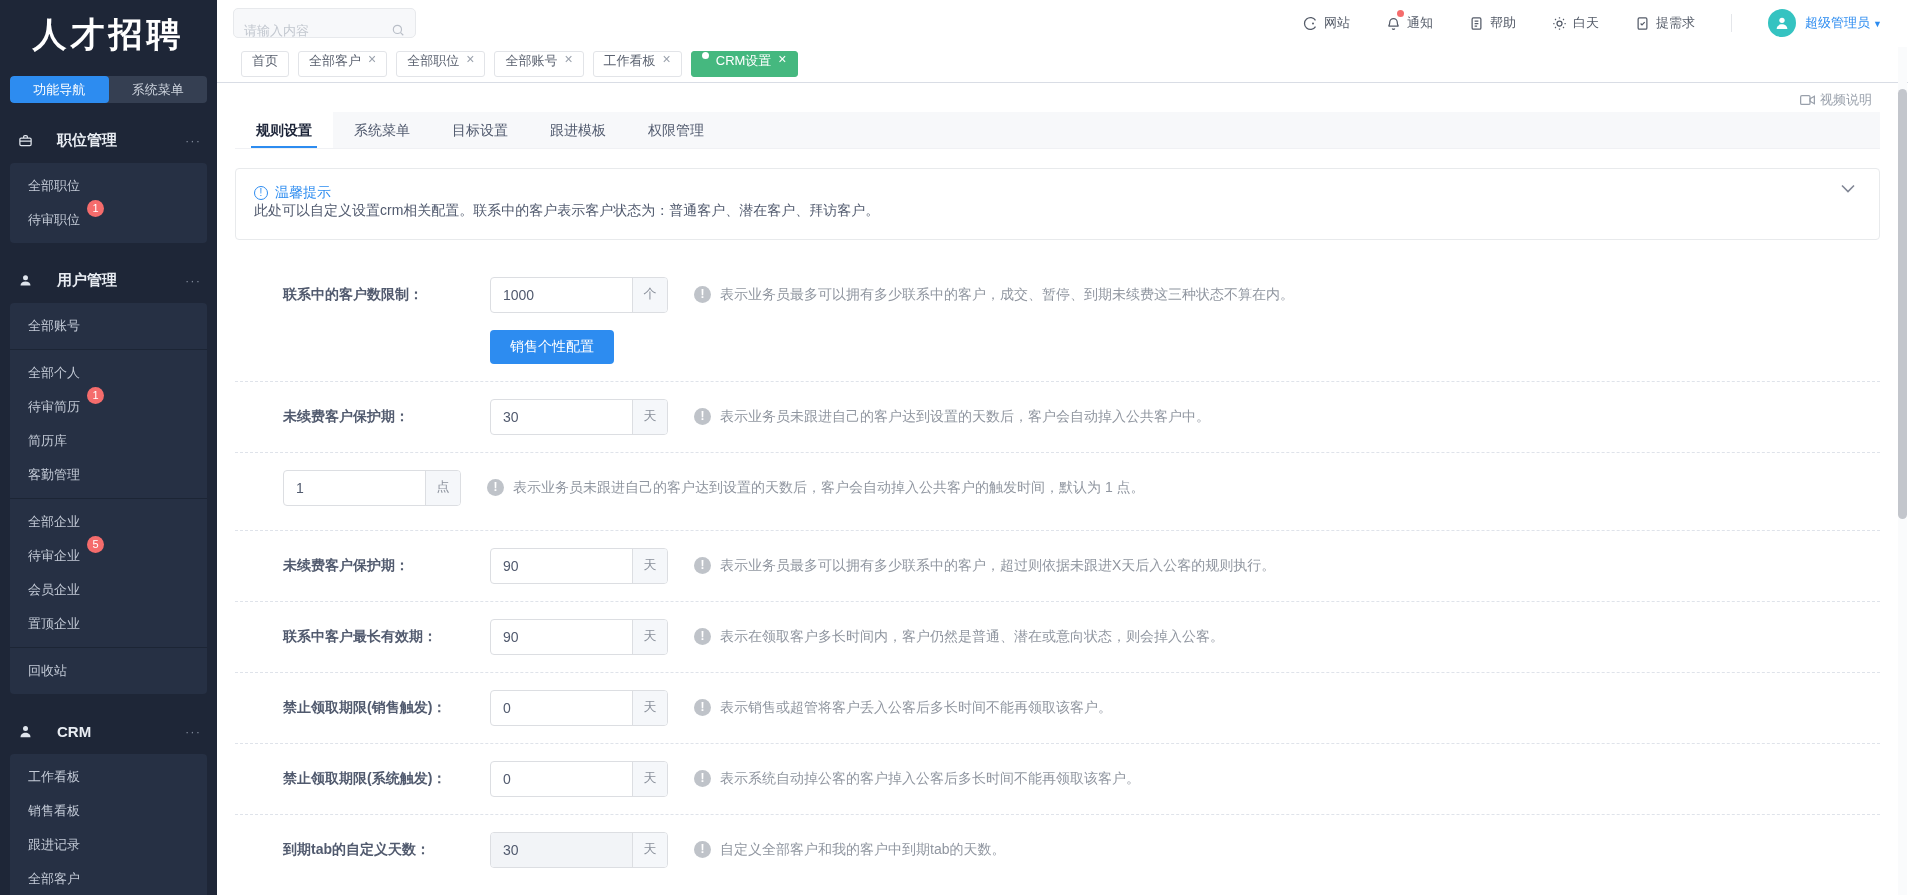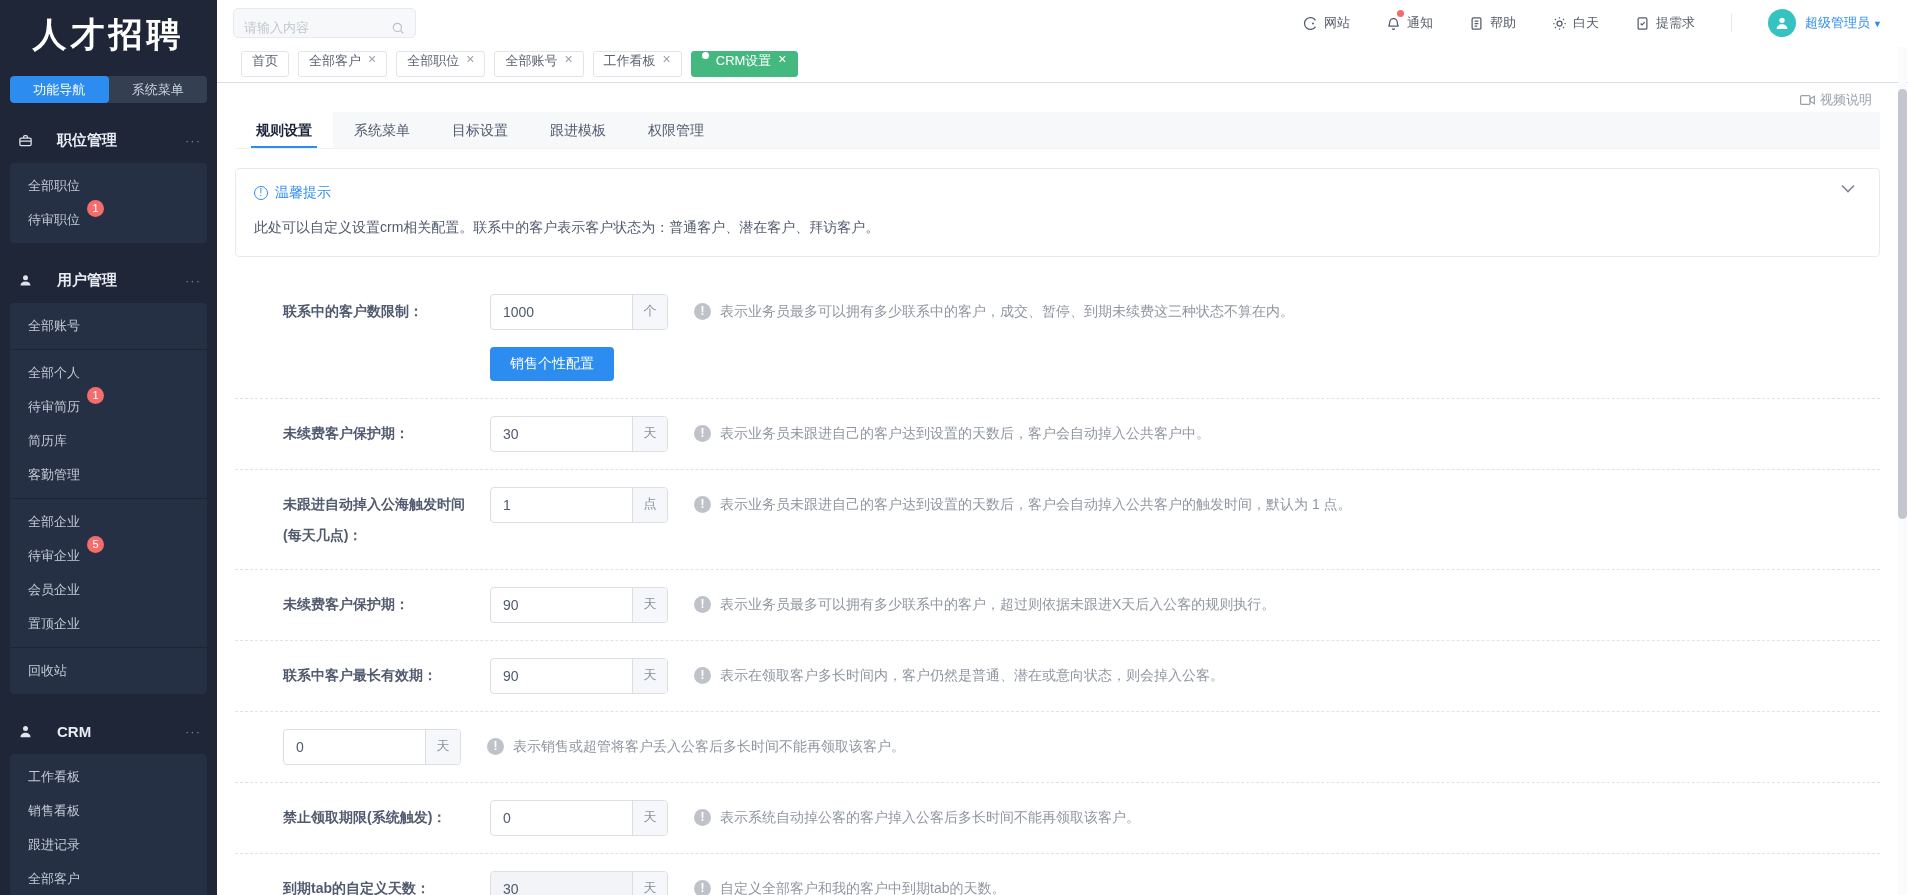--- a/index.html
+++ b/index.html
@@ -17,21 +17,21 @@
   .side-section-h .sicon { margin-right:9px; color:#dfe4ec; }
   .more { margin-left:auto; color:#7f8899; font-size:13px; letter-spacing:1px; cursor:pointer; font-weight:400; }
   .side-card { background:#263044; border-radius:4px; margin:10px 10px 0; }
   .side-group { display:flex; flex-wrap:wrap; padding:6px 0 6px 18px; }
   .side-group + .side-group { border-top:1px solid #1c2535; }
   .side-item { width:90px; line-height:34px; font-size:13px; color:#c3cad6; cursor:pointer; position:relative; white-space:nowrap; }
   .badge { position:absolute; top:-3px; right:14px; min-width:17px; height:17px; padding:0 4px; border-radius:9px; background:#f56c6c; color:#fff; font-size:11px; line-height:17px; text-align:center; }
 
   
   .topbar { position:absolute; left:217px; top:0; right:0; height:46px; background:#fff; display:flex; align-items:center; }
-  .search-box { margin-left:16px; width:183px; height:30px; background:#f7f8fa; border:1px solid #e7e9ec; border-radius:5px; display:flex; align-items:flex-end; padding:2px 10px; }
+  .search-box { margin-left:16px; width:183px; height:30px; background:#f7f8fa; border:1px solid #e7e9ec; border-radius:5px; display:flex; align-items:flex-start; padding:14px 10px; }
   .search-box input { flex:1; border:none; outline:none; background:transparent; font-size:13px; color:#515a6e; width:130px; }
   .search-box input::placeholder { color:#c2c7cf; }
   .search-box .sico { color:#b9bec7; }
   .top-right { margin-left:auto; display:flex; align-items:center; gap:36px; padding-right:26px; font-size:13px; color:#545b68; }
   .top-item { display:flex; align-items:center; gap:6px; cursor:pointer; position:relative; white-space:nowrap; }
   .top-item .tico { color:#545b68; }
   .bell-dot { position:absolute; top:-4px; left:11px; width:7px; height:7px; border-radius:50%; background:#f56c6c; }
   .vdiv { width:1px; height:18px; background:#e4e6ea; }
   .user { display:flex; align-items:center; gap:9px; cursor:pointer; }
   .avatar { width:28px; height:28px; border-radius:50%; background:#35c3c1; display:flex; align-items:center; justify-content:center; color:#fff; }
@@ -50,21 +50,21 @@
   .main { position:absolute; left:217px; top:83px; right:0; bottom:0; background:#fff; overflow:hidden; }
   .video-link { position:absolute; top:8px; right:36px; display:flex; align-items:center; gap:5px; color:#99a0ab; font-size:13px; cursor:pointer;padding-left:12px; }
   .ctabs { margin:29px 28px 0 18px; height:37px; background:#f7f8fa; display:flex; border-bottom:1px solid #f0f1f4; }
   .ctab { padding:0 21px; line-height:36px; font-size:14px; color:#515a6e; cursor:pointer; position:relative; }
   .ctab.active { background:#fff; color:#1c2438; font-weight:700; }
   .ctab.active::after { content:""; position:absolute; left:16px; right:16px; bottom:0; height:2px; background:#2d8cf0; }
 
   .alert { margin:19px 28px 0 18px; border:1px solid #e8eaec; border-radius:4px; padding:15px 18px 19px; position:relative; }
   .alert-title { display:flex; align-items:center; gap:7px; color:#2d8cf0; font-size:14px; }
   .cinfo { width:14px; height:14px; border:1px solid #2d8cf0; border-radius:50%; color:#2d8cf0; font-size:10px; line-height:12px; text-align:center; flex:none; }
-  .alert-body { margin-top:17px; color:#515a6e; font-size:14px; }
+  .alert-body { color:#515a6e; font-size:14px; }
   .alert-chevron { position:absolute; top:15px; right:24px; color:#808695; cursor:pointer; }
 
   
   .form { margin:20px 28px 0 18px; }
   .form-row { display:flex; align-items:flex-start; padding:17px 0 17px 48px; border-bottom:1px dashed #dfe3ea; }
   .form-row:last-child { border-bottom:none; }
   .form-row.tall { padding-bottom:24px; }
   .f-label { width:207px; font-size:14px; font-weight:700; color:#515a6e; line-height:34px; flex:none; }
   .f-label .l2 { display:block; line-height:20px; margin-top:4px; }
   .f-mid { display:flex; flex-direction:column; gap:17px; flex:none; }
@@ -326,24 +326,20 @@
           <span class="unit">天</span>
         </div>
       </div>
       <div class="f-desc">
         <span class="info-i">!</span>
         <span>表示业务员未跟进自己的客户达到设置的天数后，客户会自动掉入公共客户中。</span>
       </div>
     </div>
 
     <div class="form-row tall">
-      <div class="f-label">
-        <span>未跟进自动掉入公海触发时间</span>
-        <span class="l2">(每天几点)：</span>
-      </div>
       <div class="f-mid">
         <div class="input-group">
           <input value="1" style="">
           <span class="unit">点</span>
         </div>
       </div>
       <div class="f-desc">
         <span class="info-i">!</span>
         <span>表示业务员未跟进自己的客户达到设置的天数后，客户会自动掉入公共客户的触发时间，默认为 1 点。</span>
       </div>
@@ -371,20 +367,21 @@
           <span class="unit">天</span>
         </div>
       </div>
       <div class="f-desc">
         <span class="info-i">!</span>
         <span>表示在领取客户多长时间内，客户仍然是普通、潜在或意向状态，则会掉入公客。</span>
       </div>
     </div>
 
     <div class="form-row">
+      <div class="f-label">禁止领取期限(销售触发)：</div>
       <div class="f-mid">
         <div class="input-group">
           <input value="0" style="">
           <span class="unit">天</span>
         </div>
       </div>
       <div class="f-desc">
         <span class="info-i">!</span>
         <span>表示销售或超管将客户丢入公客后多长时间不能再领取该客户。</span>
       </div>

